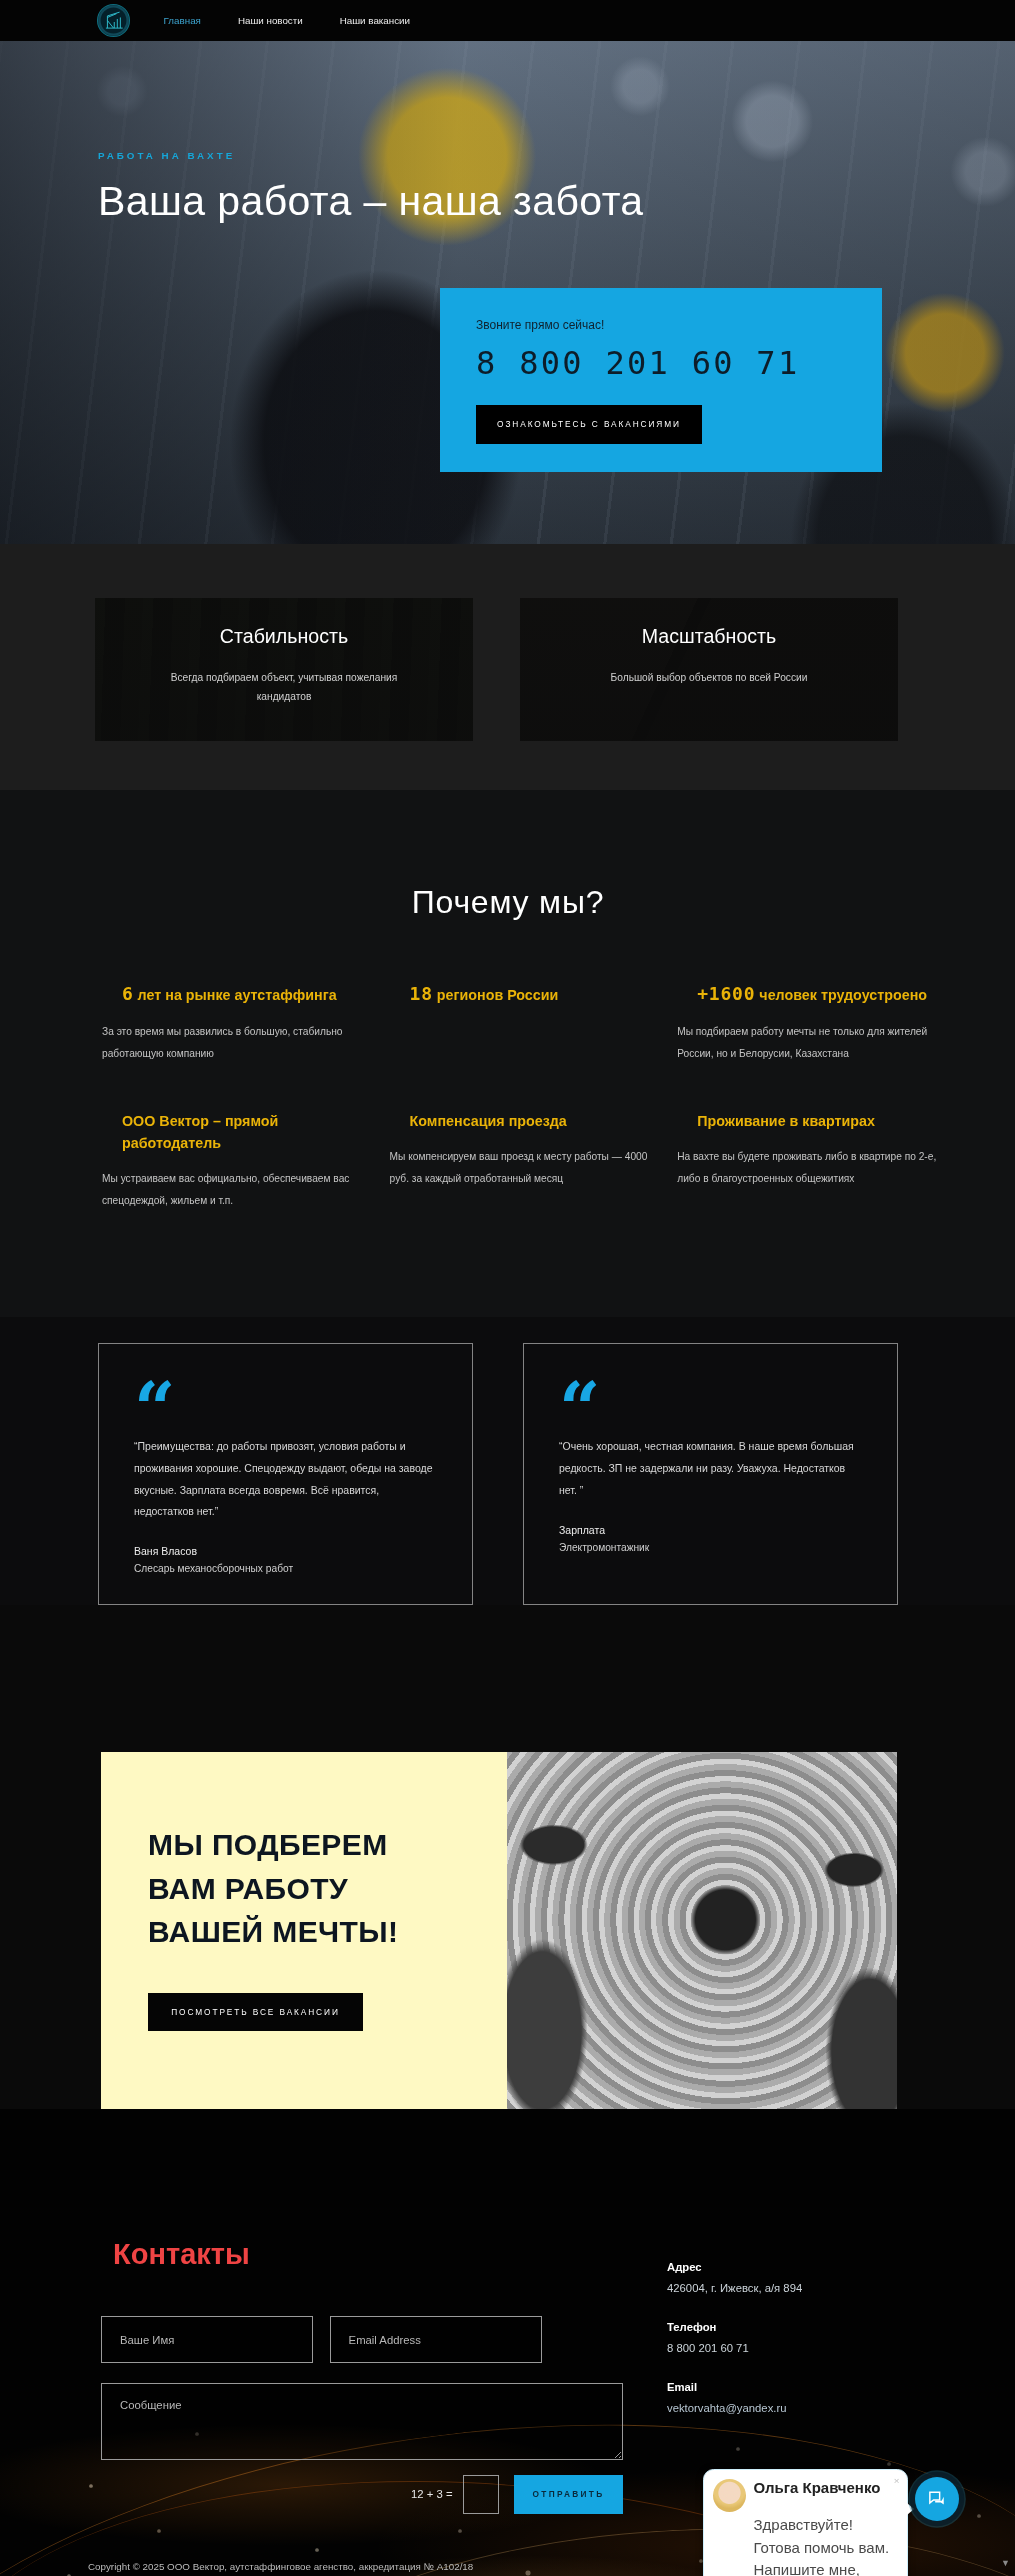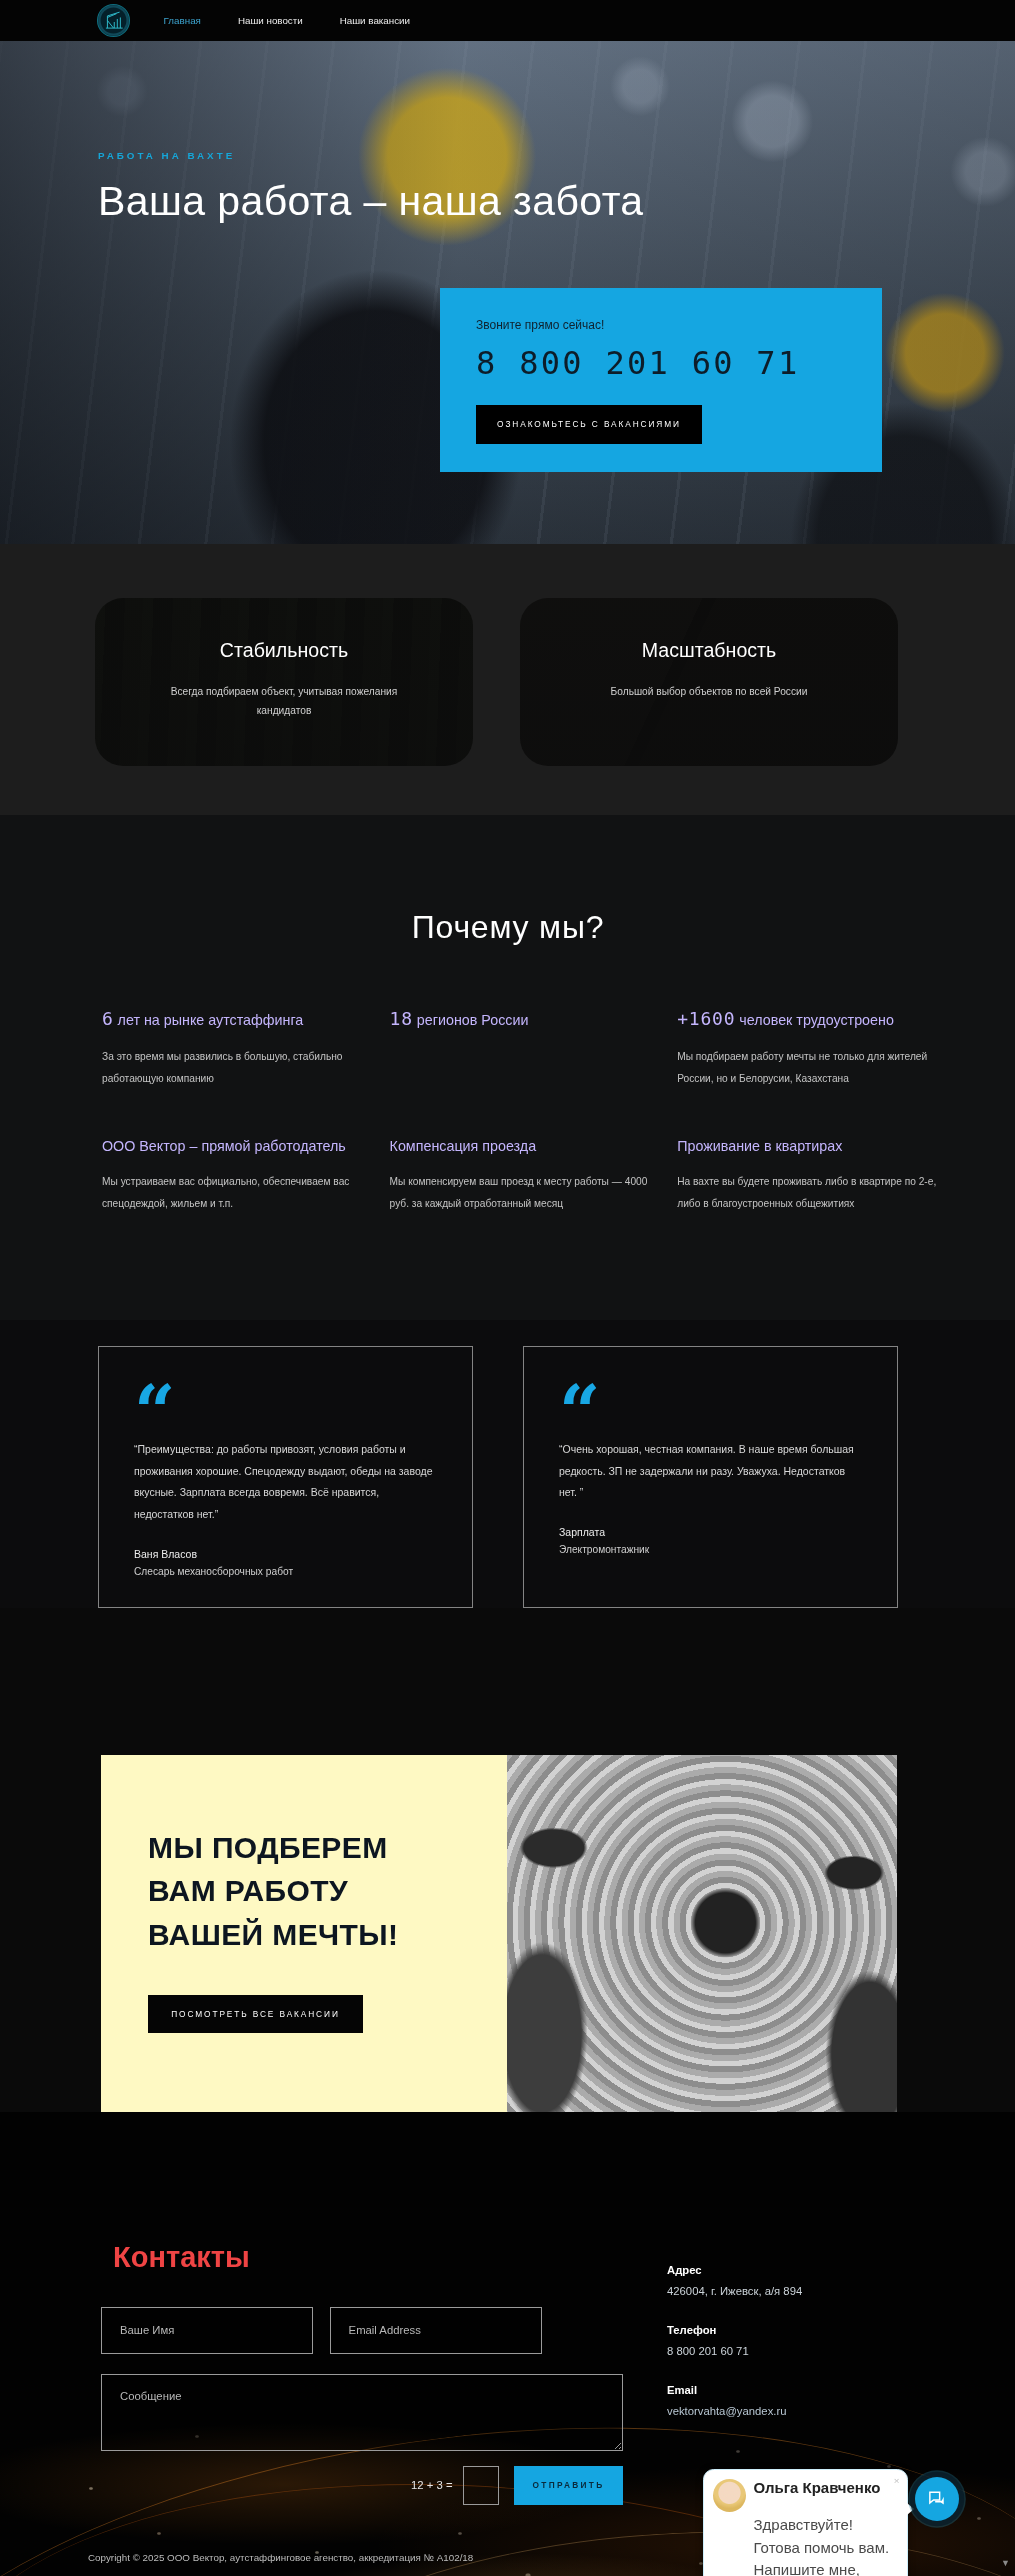--- a/index.html
+++ b/index.html
@@ -36,35 +36,35 @@
   .call-card { position:absolute; z-index:3; left:440px; top:247px; width:442px; height:184px;
     background:#15a6e1; padding:30px 36px; }
   .call-label { font-size:12px; color:#10222e; }
   .call-phone { margin-top:12px; font-family:"DejaVu Sans Mono", monospace; font-size:32px;
     letter-spacing:2.3px; color:#0d1d29; }
   .call-btn { margin-top:22.6px; width:226px; height:39px; background:#000; border:0; color:#fff;
     font-family:"Liberation Sans", sans-serif; font-size:8.3px; letter-spacing:1.9px; cursor:pointer; }
   
   .band-cards { background:#1d1d1d; padding:54px 0 49px 95px; }
   .cards-row { display:flex; gap:47px; }
-  .f-card { width:378px; height:168px; text-align:center; padding-top:41px;border-radius:28px; }
+  .f-card { width:378px; height:143px; text-align:center; padding-top:27px; }
   .f-card.forest { background:
       linear-gradient(rgba(12,12,12,.80), rgba(12,12,12,.88)),
       repeating-linear-gradient(92deg, #1a2014 0 10.5px, #0d100a 10.5px 30px, #161a10 30px 48px); }
   .f-card.tower { background:
       linear-gradient(rgba(12,12,12,.80), rgba(12,12,12,.90)),
       linear-gradient(115deg, #1c1a16 0 40%, #0c0b09 40% 43%, #14120e 43% 100%); }
   .f-title { font-size:19.6px; font-weight:500; color:#fff; }
   .f-text { margin:19.6px auto 0; width:271px; font-size:10.2px; line-height:1.9; color:#cfcfcf; }
   
   .why { background:#111213; padding:94px 0 105px; }
   .why-title { text-align:center; font-size:32px; font-weight:500; color:#fff; letter-spacing:0.8px; }
   .why-grid { margin:59px 0 0 102px; display:grid; grid-template-columns:repeat(3,271px);
     column-gap:16.6px; row-gap:45px; }
-  .why-h { color:#c4b5fd; font-size:14.3px; font-weight:400; line-height:1.55; }
+  .why-h { color:#eab308; font-size:14.3px; font-weight:700; line-height:1.55;margin-left:20px; }
   .why-h .num { font-family:"DejaVu Sans Mono", monospace; font-size:18px; letter-spacing:0.8px; }
   .why-t { margin-top:13.5px; font-size:10.2px; line-height:2.15; color:#c4c4c4; }
   
   .testimonials { background:#0c0c0d; padding:26px 0 0 98px; }
   .t-row { display:flex; gap:50px; align-items:stretch; }
   .t-card { width:375px; border:0.8px solid #848484; padding:32px 35px 30px; background:#0c0c0d; }
   .quote-icon { display:block; height:44px; font-family:"DejaVu Serif", serif; font-weight:bold;
     font-size:72px; line-height:.92; color:#18a7e4; }
   .t-quote { margin-top:16.6px; font-size:10.5px; line-height:2.05; color:#d8d8d8; }
   .t-name { margin-top:22.6px; font-size:10.5px; color:#ededed; }
@@ -102,21 +102,21 @@
       459px 421px 0 0.8px rgba(255,240,215,.3), 527px 463px 0 1.5px rgba(255,235,205,.35),
       572px 391px 0 0.8px rgba(255,240,215,.3), 632px 489px 0 0.8px rgba(255,230,200,.4),
       700px 451px 0 0.8px rgba(255,240,210,.3), 767px 481px 0 1.5px rgba(255,232,202,.35),
       843px 436px 0 0.8px rgba(255,240,215,.3), 925px 470px 0 0.8px rgba(255,235,205,.4),
       978px 406px 0 0.8px rgba(255,240,215,.3), 196px 324px 0 0.8px rgba(255,240,220,.25),
       737px 339px 0 0.8px rgba(255,240,220,.25), 888px 354px 0 0.8px rgba(255,240,220,.22); }
   .contacts-title { position:relative; z-index:2; padding:129px 0 0 101px; font-size:29px; font-weight:700; color:#ef4444;margin-left:12px; }
   .form-col { position:relative; z-index:2; margin:33px 0 0 101px; width:522px; }
   .form-row { display:flex; gap:16.6px; }
   .inp { width:212px; height:47px; background:rgba(0,0,0,.25); border:0.8px solid #9a9a9a; color:#fff;
-    padding:0 18px; font-family:"Liberation Sans", sans-serif; font-size:11.3px; }
+    padding:0 18px; font-family:"Liberation Sans", sans-serif; font-size:11.3px;margin-top:12px; }
   .inp::placeholder, .msg::placeholder { color:#b8b8b8; opacity:1; }
   .msg { margin-top:19.6px; width:522px; height:77px; background:rgba(0,0,0,.25); border:0.8px solid #9a9a9a;
     color:#fff; padding:15px 18px; font-family:"Liberation Sans", sans-serif; font-size:11.3px; resize:both; }
   .captcha-row { margin-top:12px; display:flex; justify-content:flex-end; align-items:center; gap:10.5px; }
   .captcha-q { font-size:11.3px; color:#e8e8e8; }
   .captcha-inp { width:36px; height:39px; background:transparent; border:0.8px solid #9a9a9a; color:#fff;
     text-align:center; font-size:11.3px; }
   .submit-btn { width:109px; height:39px; margin-left:4.5px; background:#15a6e1; border:0; color:#0a2a3c;
     font-family:"Liberation Sans", sans-serif; font-size:8.3px; font-weight:bold; letter-spacing:2.3px; cursor:pointer; }
   .details-col { position:absolute; z-index:2; left:667px; top:152px; }

